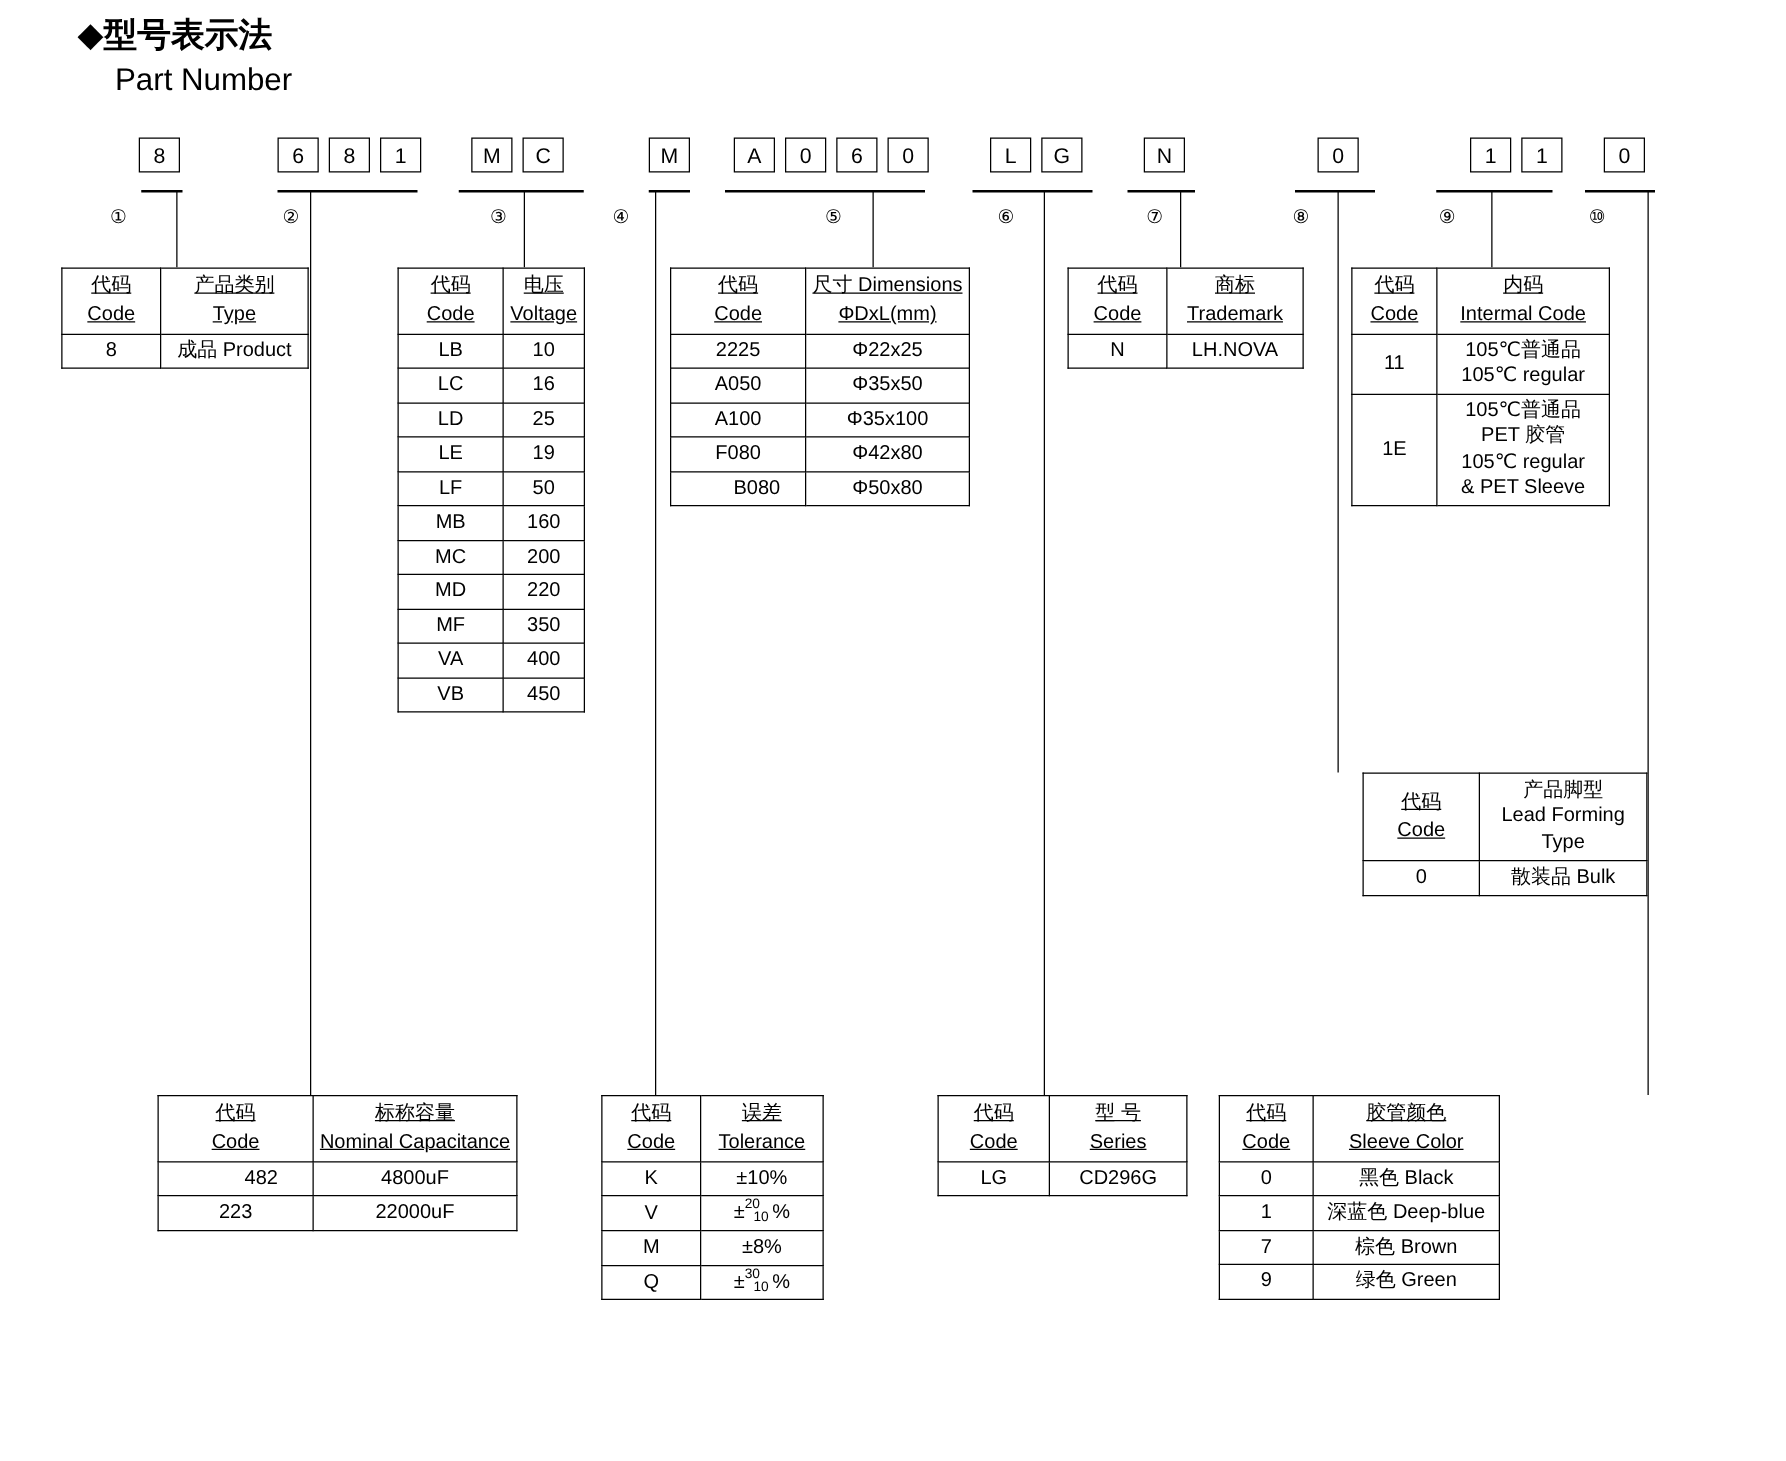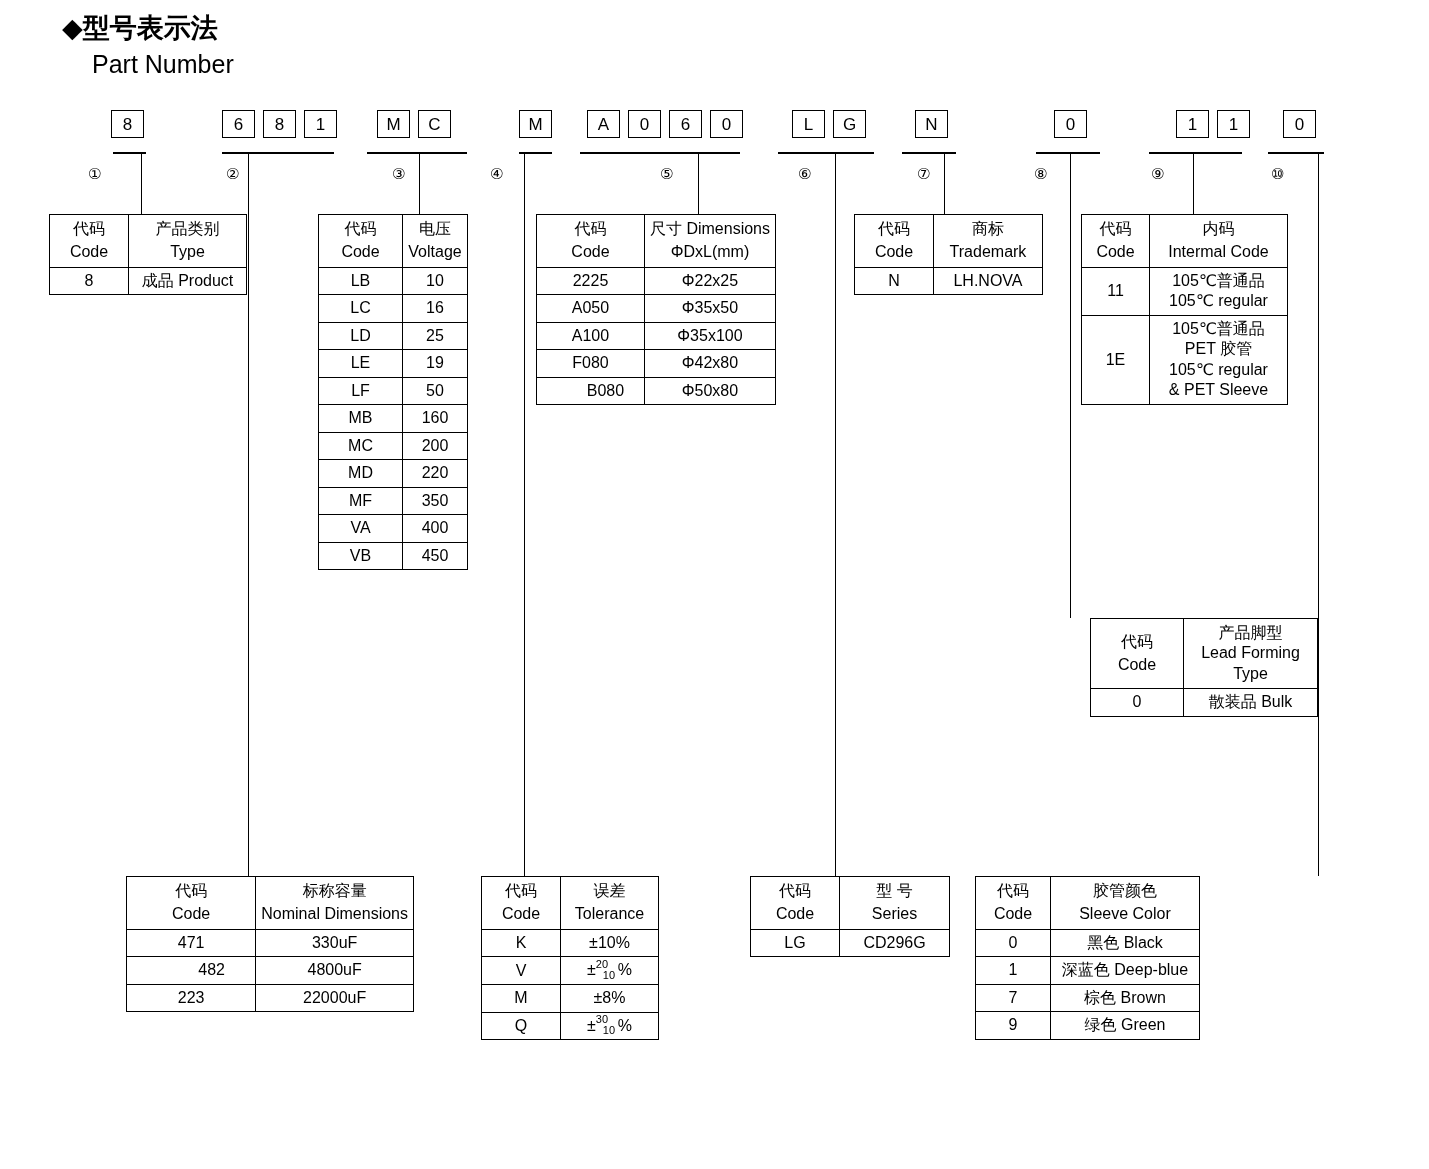--- a/index.html
+++ b/index.html
@@ -85,21 +85,21 @@
     border: 1.6px solid #000;
     text-align: center;
     vertical-align: middle;
     padding: 3px 5px;
     line-height: 1.28;
     white-space: nowrap;
   }
   .tbl td.hd {
     padding: 4px 5px;
   }
-  .hd .l1, .hd .l2 { display: block; }
+  .hd .l1, .hd .l2 { display: block; text-decoration: underline; }
   .hd .l1 { margin-bottom: 3px; }
 
   .cell-multi { line-height: 1.45; }
   .cell-multi span { display: block; }
 
   
   .tolfrac { display: inline-block; position: relative; vertical-align: middle; width: 22px; height: 20px; }
   .tolfrac .sup { position: absolute; left: 0; top: -4px; font-size: 11px; }
   .tolfrac .sub { position: absolute; left: 7px; top: 7px; font-size: 11px; }
 </style>
@@ -350,27 +350,23 @@
 
   <table class="tbl" id="tbl-capacitance" style="left:126px; top:876px; width:288px;">
     <tbody>
         <tr>
       <td class="hd" style="width:84px;">
         <span class="l1">代码</span>
         <span class="l2">Code</span>
       </td>
       <td class="hd">
         <span class="l1">标称容量</span>
-        <span class="l2">Nominal Dimensions</span>
-      </td>
-    </tr>
-  <tr>
-          <td style="width: 84px;">471</td>
-          <td>330uF</td>
-        </tr>
+        <span class="l2">Nominal Capacitance</span>
+      </td>
+    </tr>
         <tr>
           <td style="width: 84px; padding-left: 46px;">482</td>
           <td>4800uF</td>
         </tr>
         <tr>
           <td style="width: 84px;">223</td>
           <td>22000uF</td>
         </tr>
       </tbody>
     </table>

